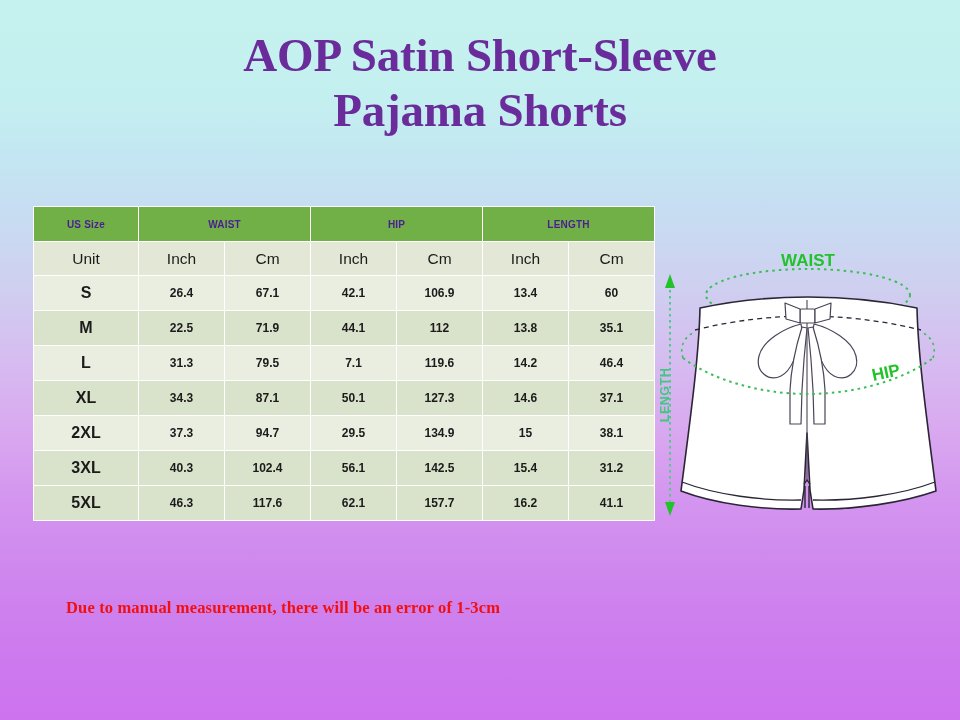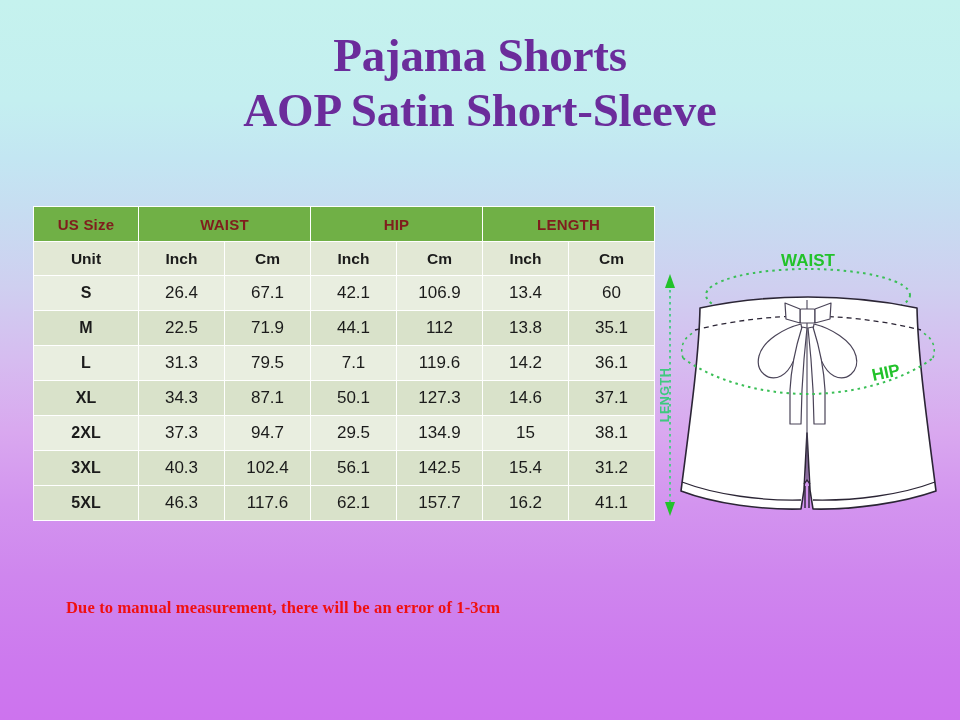--- a/index.html
+++ b/index.html
@@ -66,37 +66,38 @@
   table.size-table th,
   table.size-table td {
     padding: 0;
     margin: 0;
     text-align: center;
     vertical-align: middle;
     font-family: "Liberation Sans", sans-serif;
   }
   .grp-head th {
     background: #70B046;
-    color: #7f1d1d;
-    font-size: 15px;
+    color: #4c1d95;
+    font-size: 10px;
     font-weight: bold;
     height: 34px;
     letter-spacing: 0.2px;
   }
   .unit-row td {
     background: #E2E8D5;
     color: #1b1b1b;
     font-size: 15.5px;
-    font-weight: bold;
+    font-weight: normal;
     height: 33px;
   }
   tbody tr td {
     height: 34px;
-    font-size: 17px;
+    font-size: 12px;
     color: #1b1b1b;
+    font-weight: bold;
   }
   tbody tr.odd td { background: #E9EEE0; }
   tbody tr.even td { background: #D9E2CA; }
   tbody tr td.sizecell {
     font-weight: bold;
     font-size: 16px;
   }
 
   
   col.c0 { width: 104px; }
@@ -124,22 +125,22 @@
     height: 295px;
   }
   #diagram svg { display: block; }
 </style>
 </head>
 <body>
 
 <div id="stage">
 
   <div id="title">
+    <span class="tline">AOP Satin Short-Sleeve</span>
     <span class="tline">Pajama Shorts</span>
-    <span class="tline">AOP Satin Short-Sleeve</span>
   </div>
 
   <div id="size-table-wrap">
     <table class="size-table">
       <colgroup>
         <col class="c0">
           <col class="cx">
           <col class="cx">
           <col class="cx">
           <col class="cx">
@@ -182,21 +183,21 @@
           <td>13.8</td>
           <td>35.1</td>
         </tr>
         <tr class="odd">
           <td class="sizecell">L</td>
           <td>31.3</td>
           <td>79.5</td>
           <td>7.1</td>
           <td>119.6</td>
           <td>14.2</td>
-          <td>36.1</td>
+          <td>46.4</td>
         </tr>
         <tr class="even">
           <td class="sizecell">XL</td>
           <td>34.3</td>
           <td>87.1</td>
           <td>50.1</td>
           <td>127.3</td>
           <td>14.6</td>
           <td>37.1</td>
         </tr>

